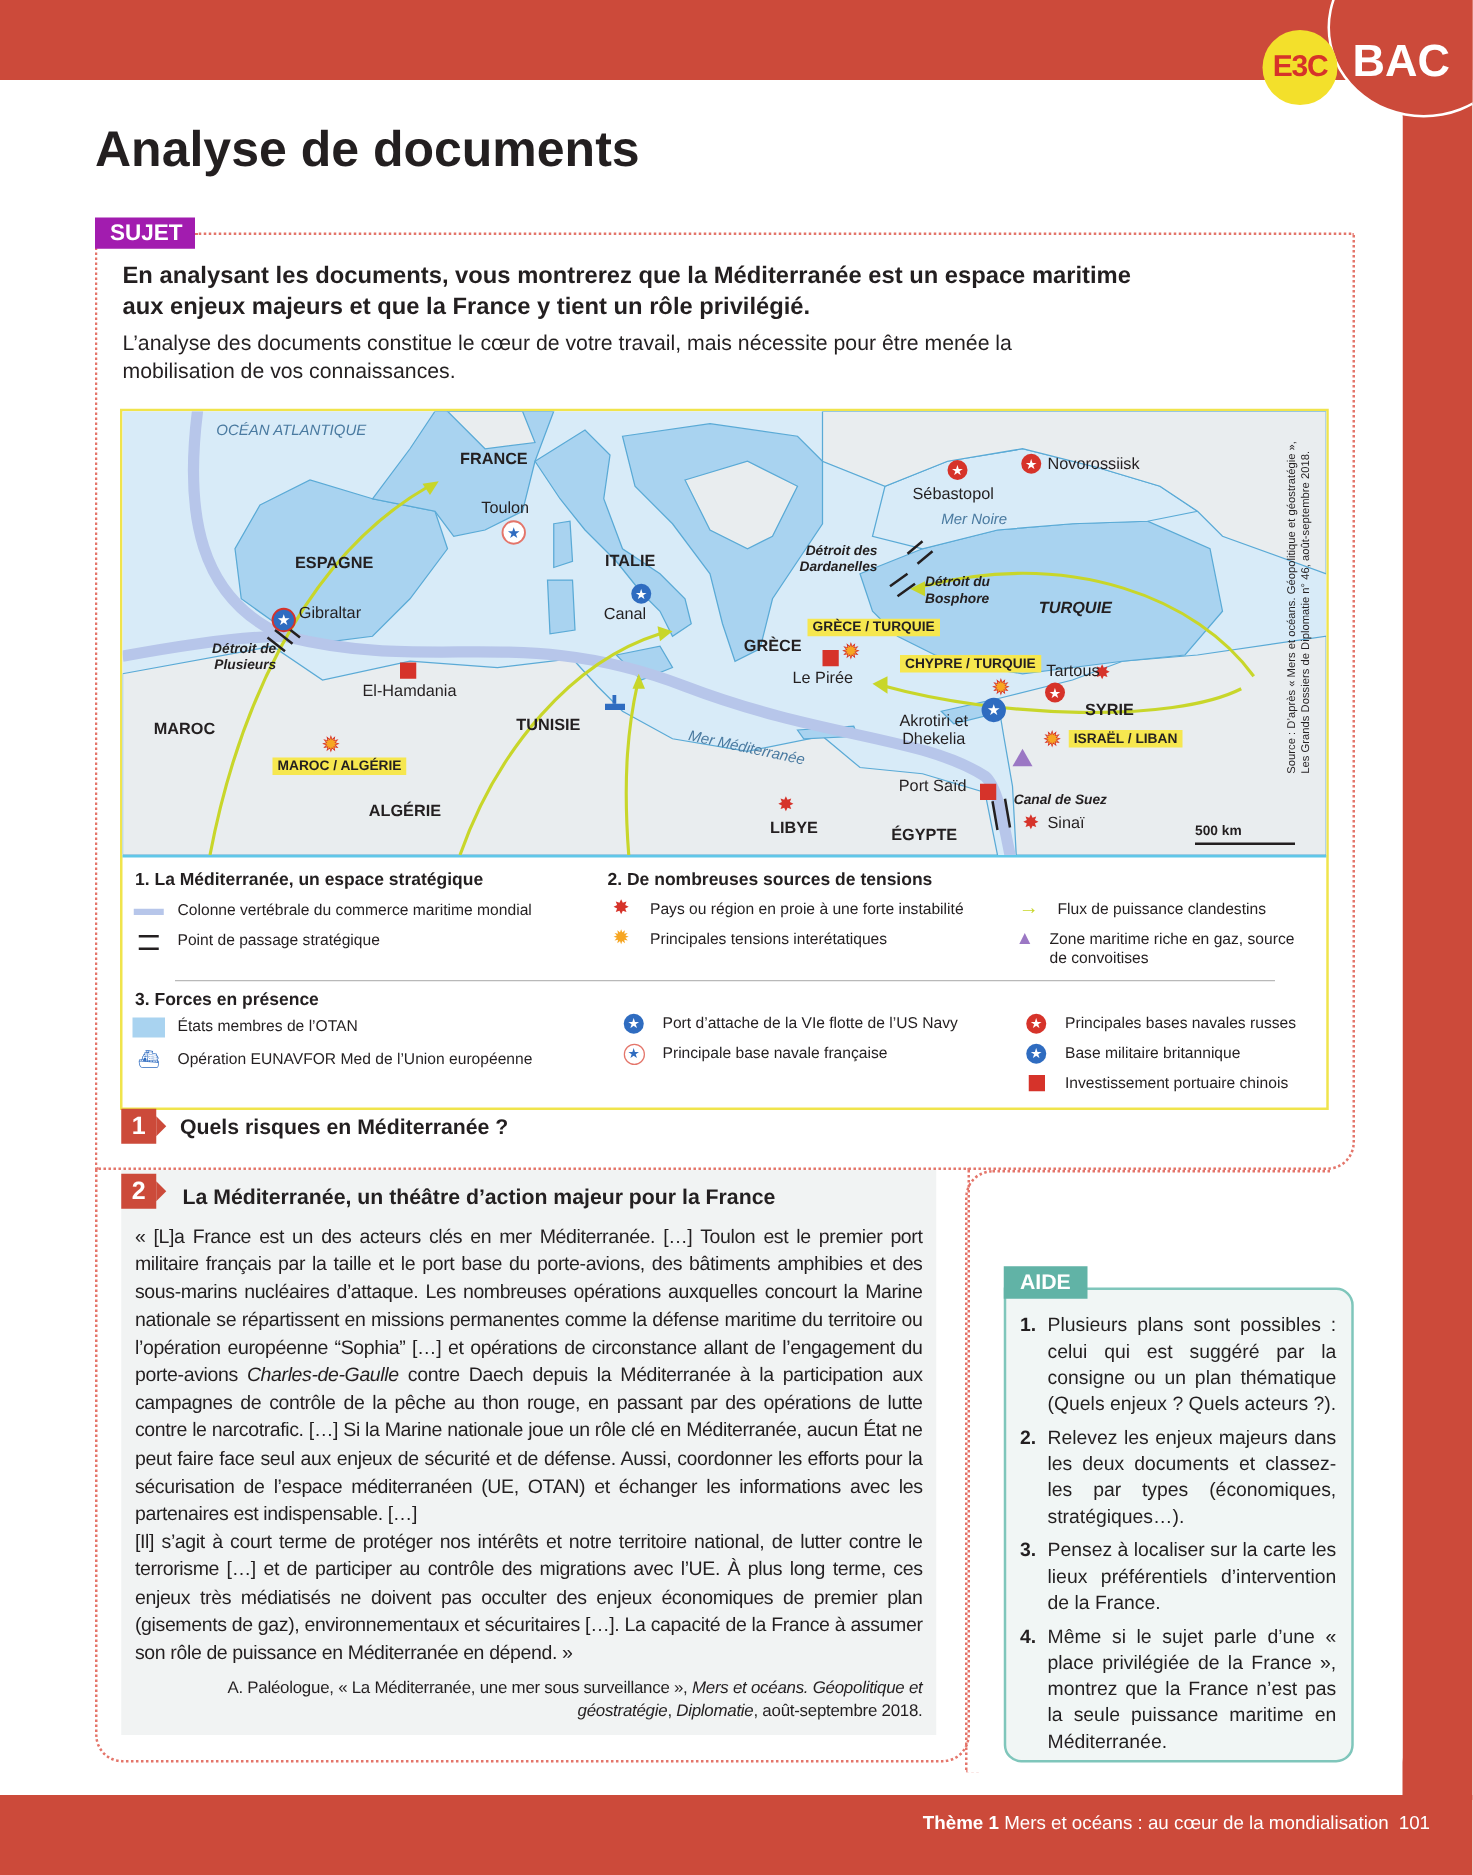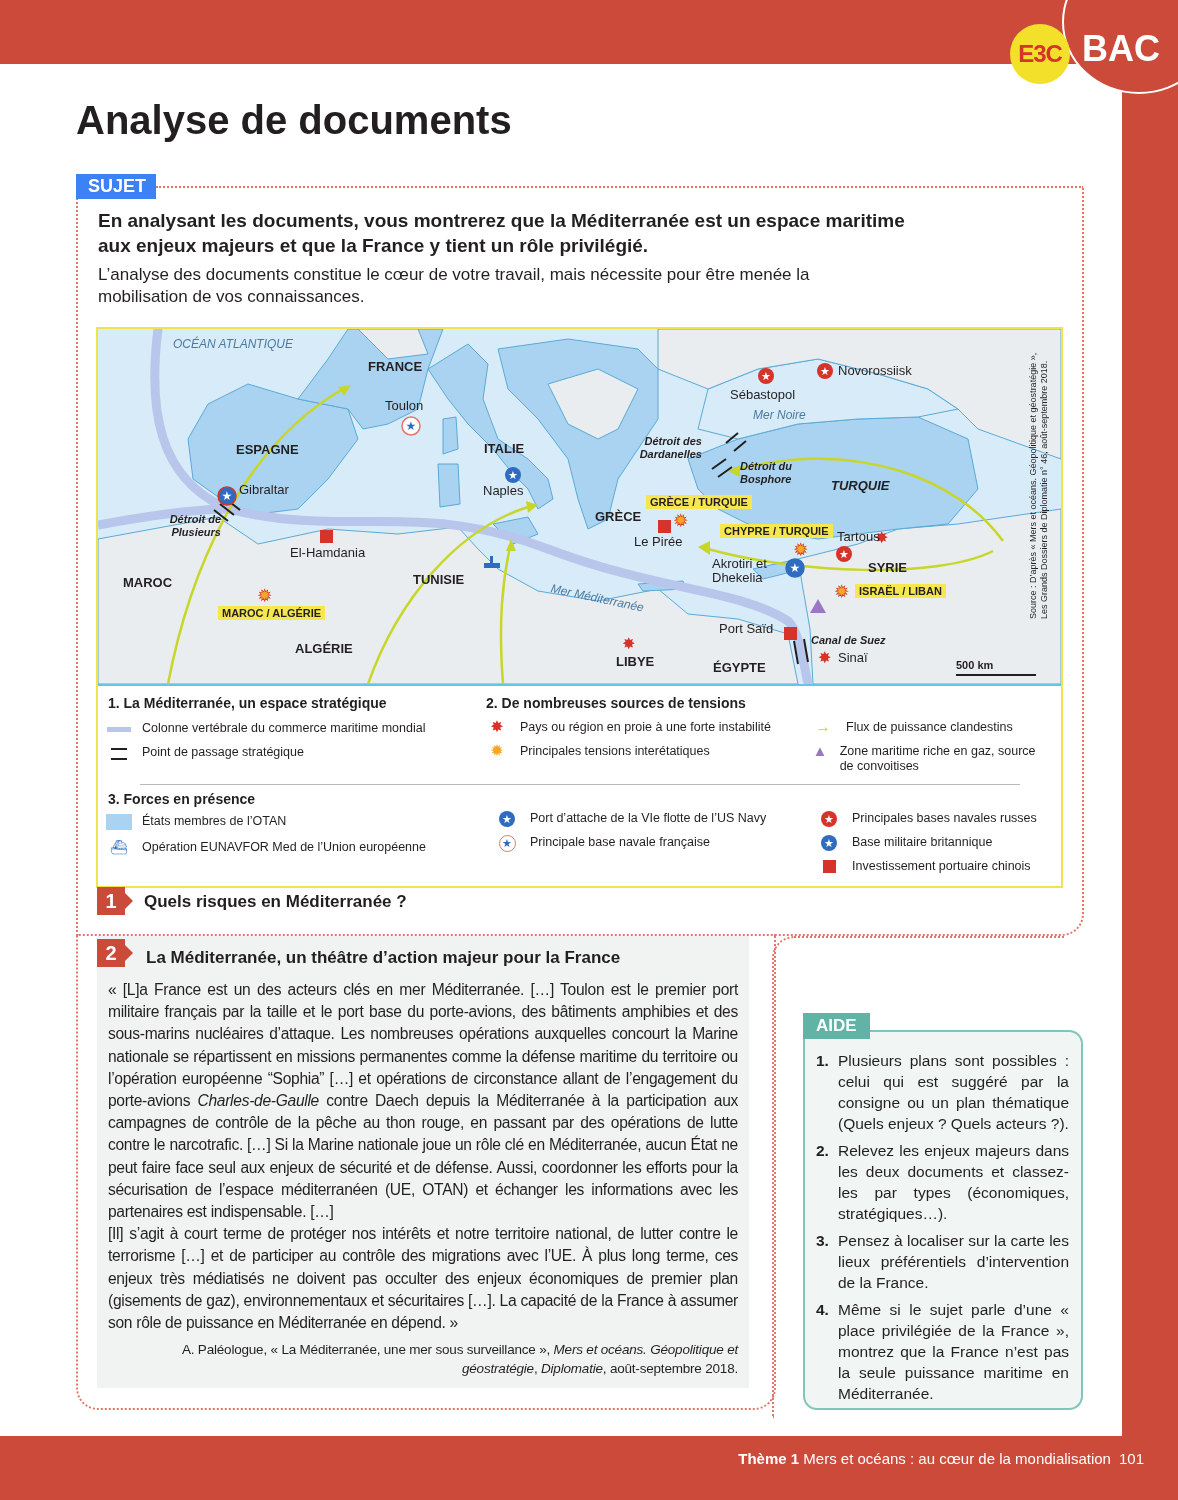--- a/index.html
+++ b/index.html
@@ -11,21 +11,21 @@
   .badge-e3c{position:absolute;left:1010px;top:24px;width:60px;height:60px;border-radius:50%;background:#f3e02b;color:#d6332a;font-weight:bold;font-size:24px;display:flex;align-items:center;justify-content:center;letter-spacing:-1px;}
   .badge-bac{position:absolute;left:1082px;top:28px;color:#fff;font-weight:bold;font-size:36px;}
   .bottom-band{position:absolute;left:0;top:1436px;width:1178px;height:64px;background:#cc4a3a;}
   .footer-text{position:absolute;right:34px;top:1450px;color:#fff;font-size:15px;}
   .footer-text b{font-weight:bold;}
   .page-num{margin-left:8px;}
   .page-title{position:absolute;left:76px;top:98px;font-size:40px;font-weight:bold;margin:0;color:#231f20;}
 
   .sujet-frame{position:absolute;left:76px;top:186px;width:1004px;height:748px;border:2px dotted #e4756a;border-top:none;border-bottom-right-radius:22px;}
   .sujet-topline{position:absolute;left:156px;top:186px;width:925px;border-top:2px dotted #e4756a;}
-  .sujet-tab{position:absolute;left:76px;top:174px;background:#3b82f6;color:#fff;font-weight:bold;font-size:18px;padding:2px 10px 2px 12px;}
+  .sujet-tab{position:absolute;left:76px;top:174px;background:#a21caf;color:#fff;font-weight:bold;font-size:18px;padding:2px 10px 2px 12px;}
   .sujet-q{position:absolute;left:98px;top:208px;width:840px;font-size:19px;font-weight:bold;line-height:25px;}
   .sujet-note{position:absolute;left:98px;top:264px;width:800px;font-size:17px;line-height:22px;}
 
   .map-wrap{position:absolute;left:96px;top:327px;width:963px;height:557px;border:2px solid #f0e44c;background:#fff;}
   .map{position:absolute;left:0;top:0;width:963px;height:355px;overflow:hidden;background:#e9edef;}
   .map svg{position:absolute;left:0;top:0;}
   .lbl{position:absolute;font-size:13px;font-weight:bold;color:#231f20;white-space:nowrap;}
   .lbl.city{font-weight:normal;font-size:13px;}
   .lbl.sea{font-style:italic;font-weight:normal;color:#4a7aa0;font-size:12px;}
   .lbl.strait{font-style:italic;font-size:11px;}
@@ -178,33 +178,33 @@
       </g>
     </svg>
 
     <span class="lbl sea" style="left:75px;top:8px;">OCÉAN ATLANTIQUE</span>
     <span class="lbl" style="left:253px;top:30px;padding-left:17px;">FRANCE</span>
     <span class="lbl city" style="left:287px;top:69px;">Toulon</span>
     <span class="lbl" style="left:138px;top:113px;">ESPAGNE</span>
     <span class="lbl city" style="left:141px;top:153px;">Gibraltar</span>
     <span class="lbl strait" style="left:48px;top:184px;width:75px;white-space:normal;text-align:right;line-height:13px;">Détroit de Plusieurs</span>
     <span class="lbl" style="left:386px;top:112px;">ITALIE</span>
-    <span class="lbl city" style="left:385px;top:154px;">Naples</span>
+    <span class="lbl city" style="left:385px;top:154px;">Canal</span>
     <span class="lbl city" style="left:192px;top:216px;">El-Hamdania</span>
     <span class="lbl" style="left:25px;top:246px;">MAROC</span>
     <span class="lbl" style="left:315px;top:243px;">TUNISIE</span>
     <span class="lbl" style="left:197px;top:312px;">ALGÉRIE</span>
     <span class="lbl" style="left:518px;top:325px;">LIBYE</span>
     <span class="lbl" style="left:615px;top:331px;">ÉGYPTE</span>
     <span class="lbl" style="left:497px;top:180px;">GRÈCE</span>
     <span class="lbl city" style="left:536px;top:205px;">Le Pirée</span>
     <span class="lbl" style="left:733px;top:149px;font-style:italic;">TURQUIE</span>
     <span class="lbl" style="left:770px;top:231px;">SYRIE</span>
     <span class="lbl city" style="left:739px;top:200px;">Tartous</span>
-    <span class="lbl city" style="left:614px;top:228px;width:70px;white-space:normal;text-align:left;line-height:14px;">Akrotiri et Dhekelia</span>
+    <span class="lbl city" style="left:614px;top:241px;width:70px;white-space:normal;text-align:center;line-height:14px;">Akrotiri et Dhekelia</span>
     <span class="lbl city" style="left:621px;top:292px;">Port Saïd</span>
     <span class="lbl strait" style="left:713px;top:305px;">Canal de Suez</span>
     <span class="lbl city" style="left:740px;top:321px;">Sinaï</span>
     <span class="lbl city" style="left:632px;top:58px;">Sébastopol</span>
     <span class="lbl city" style="left:740px;top:34px;">Novorossiisk</span>
     <span class="lbl sea" style="left:655px;top:79px;">Mer Noire</span>
     <span class="lbl sea" style="left:452px;top:262px;transform:rotate(12deg);">Mer Méditerranée</span>
     <span class="lbl strait" style="left:508px;top:106px;width:96px;white-space:normal;text-align:right;line-height:13px;">Détroit des Dardanelles</span>
     <span class="lbl strait" style="left:642px;top:131px;width:80px;white-space:normal;line-height:13px;font-style:italic;">Détroit du Bosphore</span>
 

